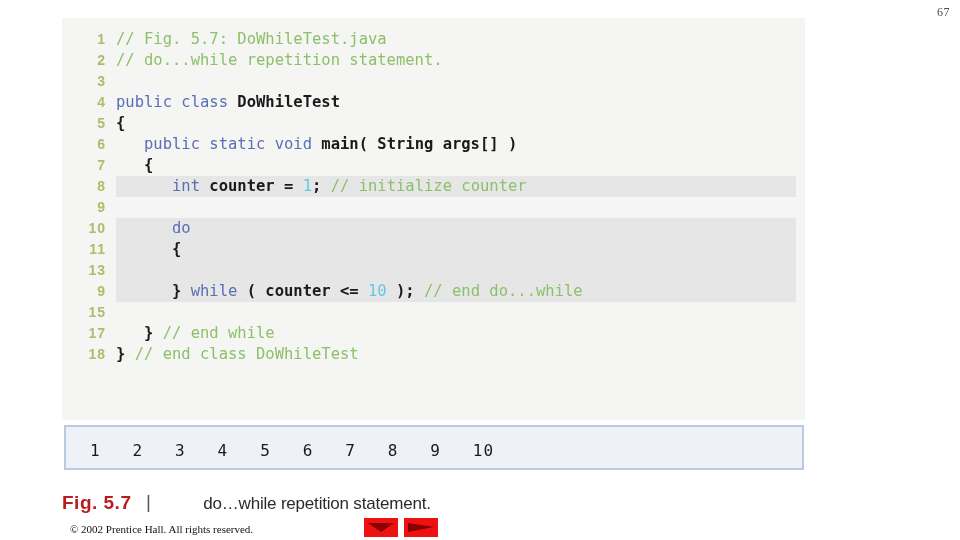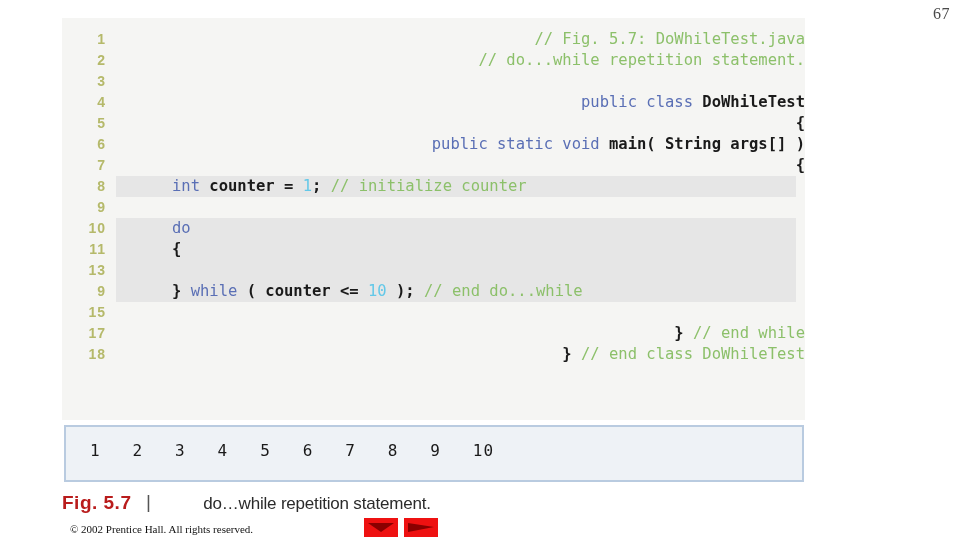--- a/index.html
+++ b/index.html
@@ -14,21 +14,21 @@
     overflow: hidden;
     position: relative;
   }
 
   
   #page-number {
     position: absolute;
     top: 5px;
     right: 10px;
     font-family: "Liberation Serif", serif;
-    font-size: 16px;
+    font-size: 12px;
     color: #4a4a4a;
     letter-spacing: 0.5px;
   }
 
   
   #code-panel {
     position: absolute;
     left: 62px;
     top: 18px;
     width: 743px;
@@ -55,23 +55,22 @@
     color: #b5b96a;
     font-family: "Liberation Sans", sans-serif;
     font-weight: bold;
     font-size: 14px;
     letter-spacing: 1px;
   }
   .code-text {
     position: absolute;
     left: 54px;
     top: 0;
-    right: 0;
+    right: 12px;
     white-space: pre;
-    text-align: right;
   }
   .code-line.hl .code-text {
     background: #e6e6e6;
   }
   .code-line.hl .hlband {
     position: absolute;
     left: 54px;
     top: 0;
     width: 680px;
     height: 21px;
@@ -86,21 +85,21 @@
   .t-num { color: #63c8e8; }
   .t-str { color: #9fd6ea; }
   .t-pln { color: #1a1a1a; font-weight: bold; }
 
   
   #output-panel {
     position: absolute;
     left: 64px;
     top: 425px;
     width: 740px;
-    height: 57px;
+    height: 45px;
     background: #eef2f6;
     border: 2px solid #b9cbe0;
     box-sizing: border-box;
   }
   #output-text {
     position: absolute;
     left: 24px;
     top: 14px;
     font-family: "DejaVu Sans Mono", "Liberation Mono", monospace;
     font-size: 16px;

